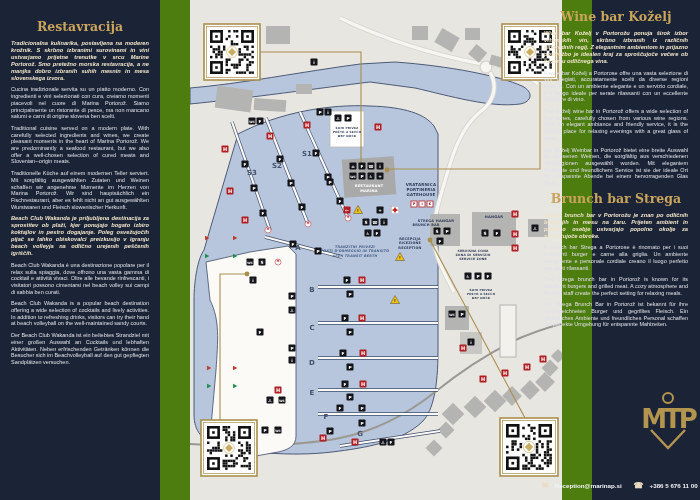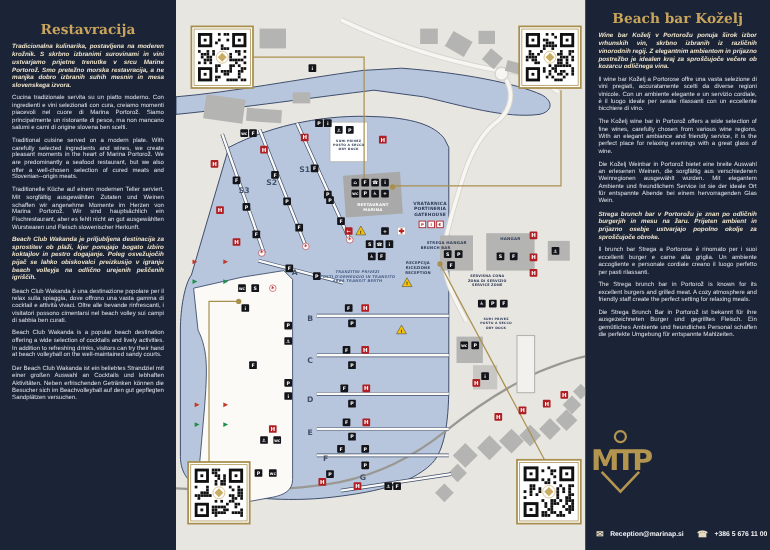--- a/index.html
+++ b/index.html
@@ -6,23 +6,23 @@
   .page{position:relative;width:700px;height:500px;background:#1b2336;overflow:hidden;
         font-family:"Liberation Sans",sans-serif;}
   .panel{position:absolute;top:0;height:500px;box-sizing:border-box;color:#e8e9ee;}
   .panel-left{left:0;width:160px;padding:20px 11px;}
   .panel-right{left:532px;width:168px;padding:10px 12px;}
   .gold-title{font-family:"DejaVu Serif",serif;font-weight:bold;color:#c9a45c;
               font-size:12.5px;line-height:14px;text-align:center;margin:0 0 6px 0;}
   .para{font-size:5.5px;line-height:6.7px;text-align:justify;margin:0 0 5px 0;color:#dfe1e8;}
   .para-sl{font-style:italic;font-weight:bold;color:#efe5cb;font-size:5.7px;line-height:6.9px;}
   .section{margin-bottom:2px;}
-  .map-wrap{position:absolute;left:160px;top:0;width:372px;height:500px;background:#fde047;text-align:center;}
+  .map-wrap{position:absolute;left:160px;top:0;width:432px;height:500px;background:#4d7c0f;text-align:center;}
   svg text{font-family:"DejaVu Sans",sans-serif;}
-  .logo-box{position:absolute;left:0;right:0;bottom:44px;text-align:left;}
+  .logo-box{position:absolute;left:0;right:0;bottom:44px;text-align:right;}
   .contact{position:absolute;left:10px;right:6px;bottom:10px;display:flex;align-items:center;
            gap:6px;font-size:6.2px;font-weight:bold;color:#f2f3f6;white-space:nowrap;}
   .contact .cicon{color:#e8dcc0;font-size:8px;}
   .contact .sep{width:8px;}
 </style>
 </head>
 <body>
 
 <div class="page">
 
@@ -962,27 +962,28 @@
             <rect x="22.176470588235293" y="462.2352941176471" width="2.588235294117647" height="2.588235294117647" fill="#111"></rect>
             <circle cx="39" cy="448" r="5.435294117647059" fill="#fff" stroke="#c9ab62" stroke-width="0.6"></circle>
             <rect x="-2.8470588235294123" y="-2.8470588235294123" width="5.694117647058825" height="5.694117647058825" fill="#c9ab62" transform="translate(39 448) rotate(45)"></rect>
           </g>
         </g>
     </svg>
   </div>
 
   <div class="panel panel-right">
     <div class="section">
-      <h1 class="gold-title">Beach bar  Koželj</h1>
+      <h1 class="gold-title">Wine bar  Koželj</h1>
       <p class="para para-sl">Wine bar Koželj v Portorožu ponuja širok izbor vrhunskih vin, skrbno izbranih iz različnih vinorodnih regij. Z elegantnim ambientom in prijazno postrežbo je idealen kraj za sproščujoče večere ob kozarcu odličnega vina.</p>
       <p class="para">Il wine bar Koželj a Portorose offre una vasta selezione di vini pregiati, accuratamente scelti da diverse regioni vinicole. Con un ambiente elegante e un servizio cordiale, è il luogo ideale per serate rilassanti con un eccellente bicchiere di vino.</p>
       <p class="para">The Koželj wine bar in Portorož offers a wide selection of fine wines, carefully chosen from various wine regions. With an elegant ambiance and friendly service, it is the perfect place for relaxing evenings with a great glass of wine.</p>
       <p class="para">Die Koželj Weinbar in Portorož bietet eine breite Auswahl an erlesenen Weinen, die sorgfältig aus verschiedenen Weinregionen ausgewählt wurden. Mit elegantem Ambiente und freundlichem Service ist sie der ideale Ort für entspannte Abende bei einem hervorragenden Glas Wein.</p>
     </div>
     <div class="section">
+      <h1 class="gold-title">Brunch bar Strega</h1>
       <p class="para para-sl">Strega brunch bar v Portorožu je znan po odličnih burgerjih in mesu na žaru. Prijeten ambient in prijazno osebje ustvarjajo popolno okolje za sproščujoče obroke.</p>
       <p class="para">Il brunch bar Strega a Portorose è rinomato per i suoi eccellenti burger e carne alla griglia. Un ambiente accogliente e personale cordiale creano il luogo perfetto per pasti rilassanti.</p>
       <p class="para">The Strega brunch bar in Portorož is known for its excellent burgers and grilled meat. A cozy atmosphere and friendly staff create the perfect setting for relaxing meals.</p>
       <p class="para">Die Strega Brunch Bar in Portorož ist bekannt für ihre ausgezeichneten Burger und gegrilltes Fleisch. Ein gemütliches Ambiente und freundliches Personal schaffen die perfekte Umgebung für entspannte Mahlzeiten.</p>
     </div>
     <div class="logo-box">
       <svg width="64" height="64" viewBox="-32 -32 64 64">
         <circle cx="0" cy="-22" r="5" fill="none" stroke="#b3954f" stroke-width="2"></circle>
         <text x="0" y="8" text-anchor="middle" fill="#b3954f" font-size="26" font-weight="bold" font-family="DejaVu Serif, serif" letter-spacing="-3">MTP</text>
         <path d="M-17,10 L0,28 L17,10" fill="none" stroke="#b3954f" stroke-width="2.4"></path>

